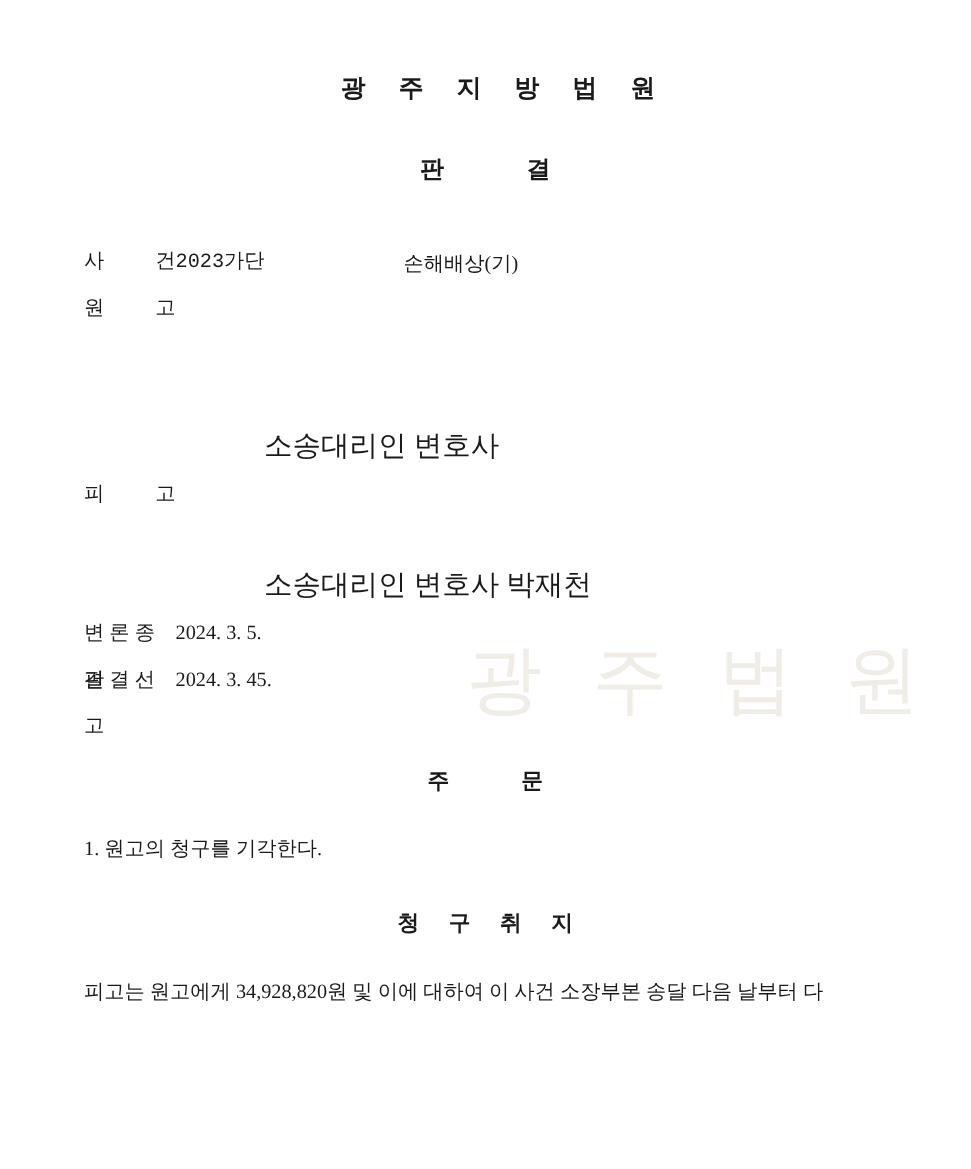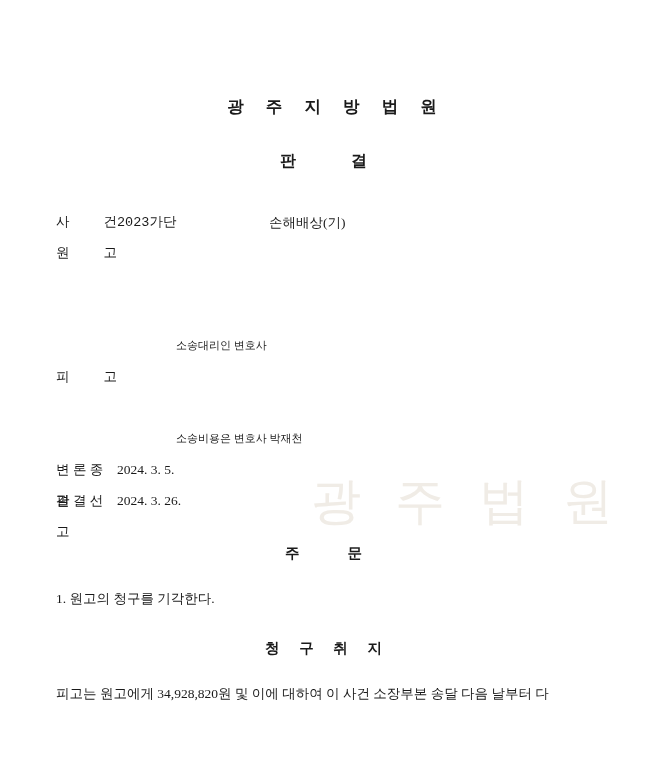--- a/index.html
+++ b/index.html
@@ -37,21 +37,21 @@
   }
   .content {
     position: relative;
     z-index: 1;
   }
   .court-title {
     text-align: center;
     font-size: 16.5px;
     letter-spacing: 9px;
     font-weight: bold;
-    margin-top: 96px;
+    margin-top: 48px;
     padding-left: 26px;
   }
   .doc-type {
     text-align: center;
     font-size: 16px;
     letter-spacing: 9px;
     font-weight: bold;
     margin-top: 33px;
     padding-left: 9px;
   }
@@ -86,36 +86,36 @@
   .meta-value .case-no {
     display: inline-block;
     width: 104px;
     font-family: Liberation Mono, monospace;
   }
   .meta-value .case-name {
     display: inline-block;
     margin-left: 48px;
   }
   .indent-line {
-    font-size: 11px;
+    font-size: 19px;
     line-height: 31px;
     height: 31px;
     padding-left: 176px;
   }
   .blank-line {
     height: 31px;
   }
   .section-head {
     text-align: center;
     font-size: 14.5px;
     letter-spacing: 8px;
     font-weight: bold;
     padding-left: 8px;
   }
-  .sec-gap-1 { margin-top: 28px; }
+  .sec-gap-1 { margin-top: 43px; }
   .sec-gap-2 { margin-top: 24px; }
   .section-head .sp {
     display: inline-block;
     width: 40px;
   }
   .body-line {
     font-size: 13.5px;
     line-height: 32px;
     padding-left: 56px;
     padding-right: 56px;
@@ -174,30 +174,30 @@
       <div class="meta-row">
         <div class="meta-label">
           <span>피</span>
           <span>고</span>
         </div>
         <div class="meta-value"></div>
       </div>
 
       <div class="blank-line"></div>
 
-      <div class="indent-line">소송비용은 변호사 박재천</div>
+      <div class="indent-line">소송대리인 변호사 박재천</div>
 
       <div class="meta-row">
         <div class="meta-label tight">변 론 종 결</div>
         <div class="meta-value">2024. 3. 5.</div>
       </div>
 
       <div class="meta-row">
         <div class="meta-label tight">판 결 선 고</div>
-        <div class="meta-value">2024. 3. 26.</div>
+        <div class="meta-value">2024. 3. 45.</div>
       </div>
 
     </div>
 
     <div class="section-head sec-gap-1">
       <span>주</span><span class="sp"></span><span>문</span>
     </div>
 
     <div class="body-list">
       <div class="body-line">1. 원고의 청구를 기각한다.</div>

